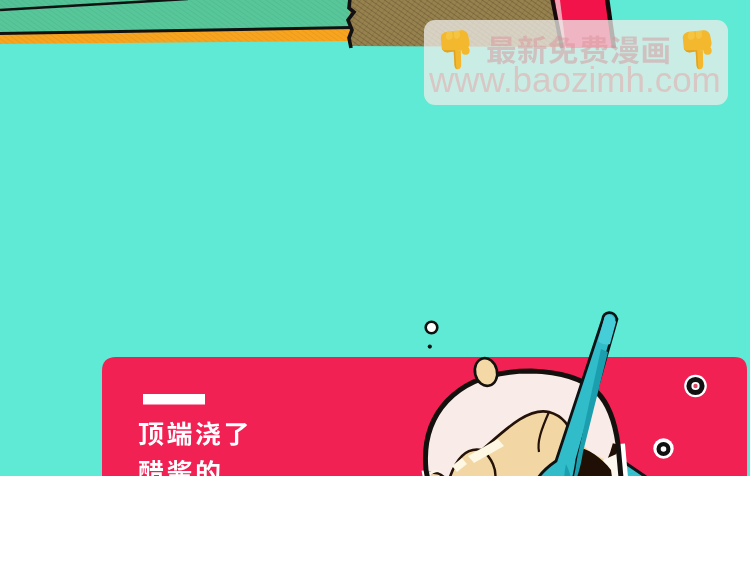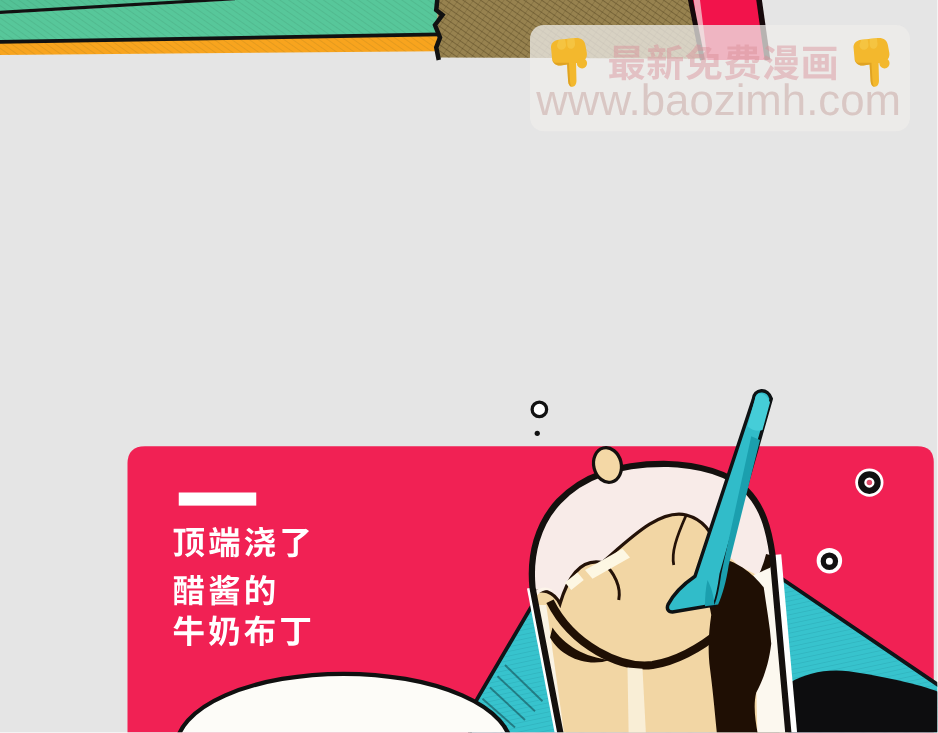--- a/index.html
+++ b/index.html
@@ -1,14 +1,14 @@
 <!DOCTYPE html>
 <html><head><meta charset="utf-8"><style>
 html,body{margin:0;padding:0;background:#fff;}
-#page{position:relative;width:750px;height:586px;overflow:hidden;background:#e5e5e5;font-family:"Liberation Sans",sans-serif;}
+#page{position:relative;width:750px;height:476px;overflow:hidden;background:#5eead4;font-family:"Liberation Sans",sans-serif;}
 </style></head><body>
 <div id="page">
 <svg width="750" height="586" viewBox="0 0 750 586">
 <defs>
 <pattern id="hatch" width="4" height="4" patternUnits="userSpaceOnUse" patternTransform="rotate(-55)">
 <line x1="0" y1="0" x2="0" y2="4" stroke="rgba(15,45,30,0.13)" stroke-width="1.1"></line>
 </pattern>
 <pattern id="hatchb" width="4" height="4" patternUnits="userSpaceOnUse" patternTransform="rotate(-55)">
 <line x1="0" y1="0" x2="0" y2="4" stroke="rgba(45,32,5,0.32)" stroke-width="1.5"></line>
 </pattern>

